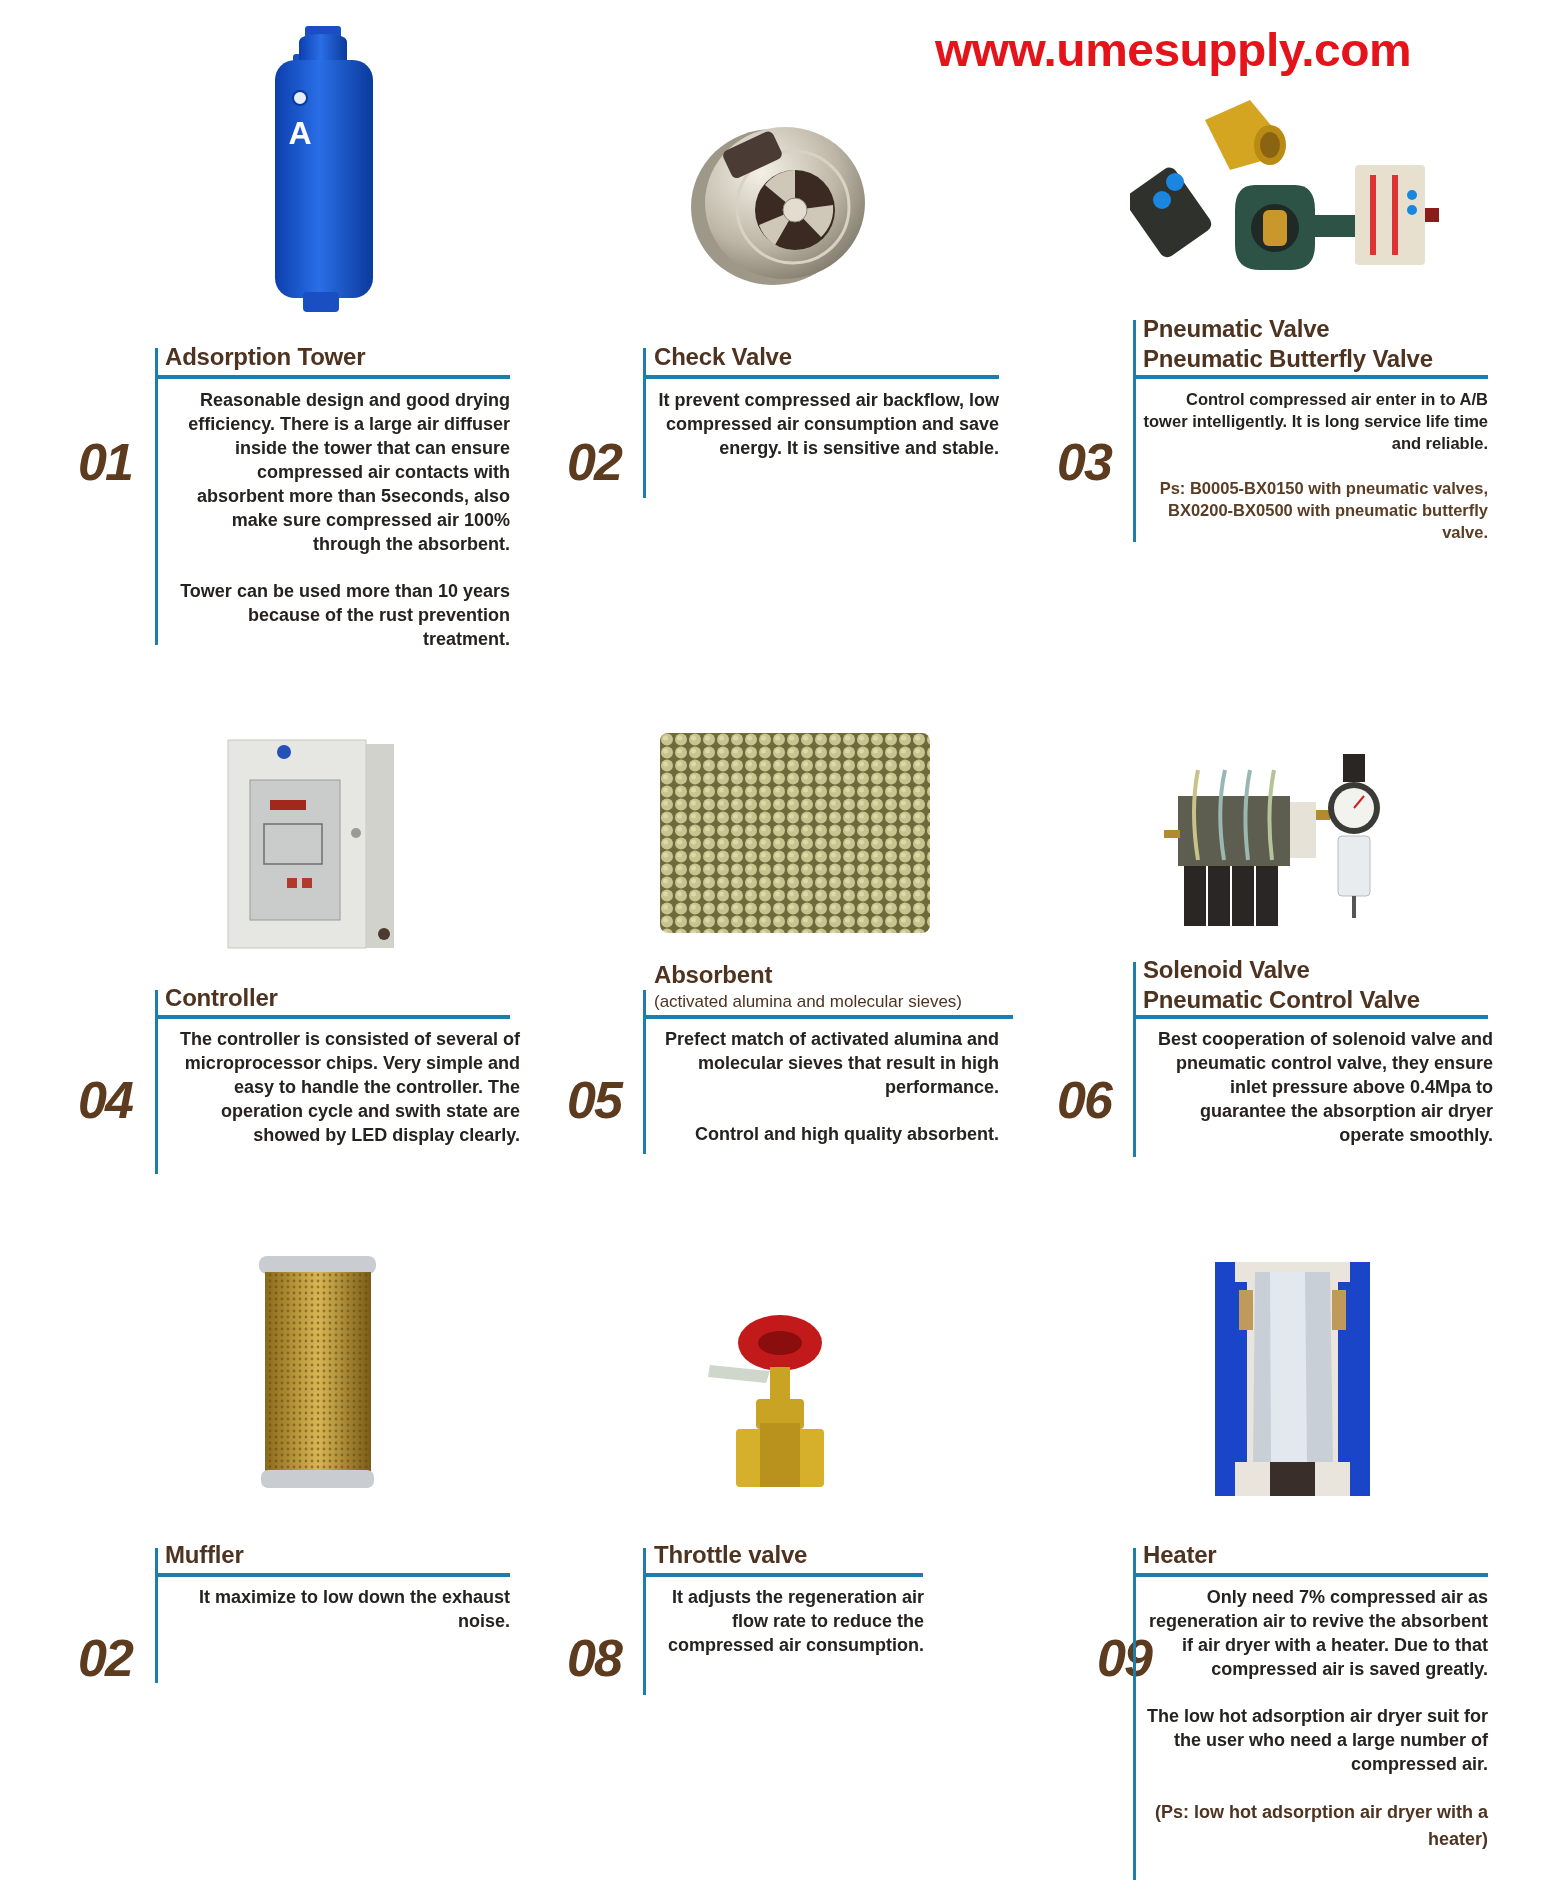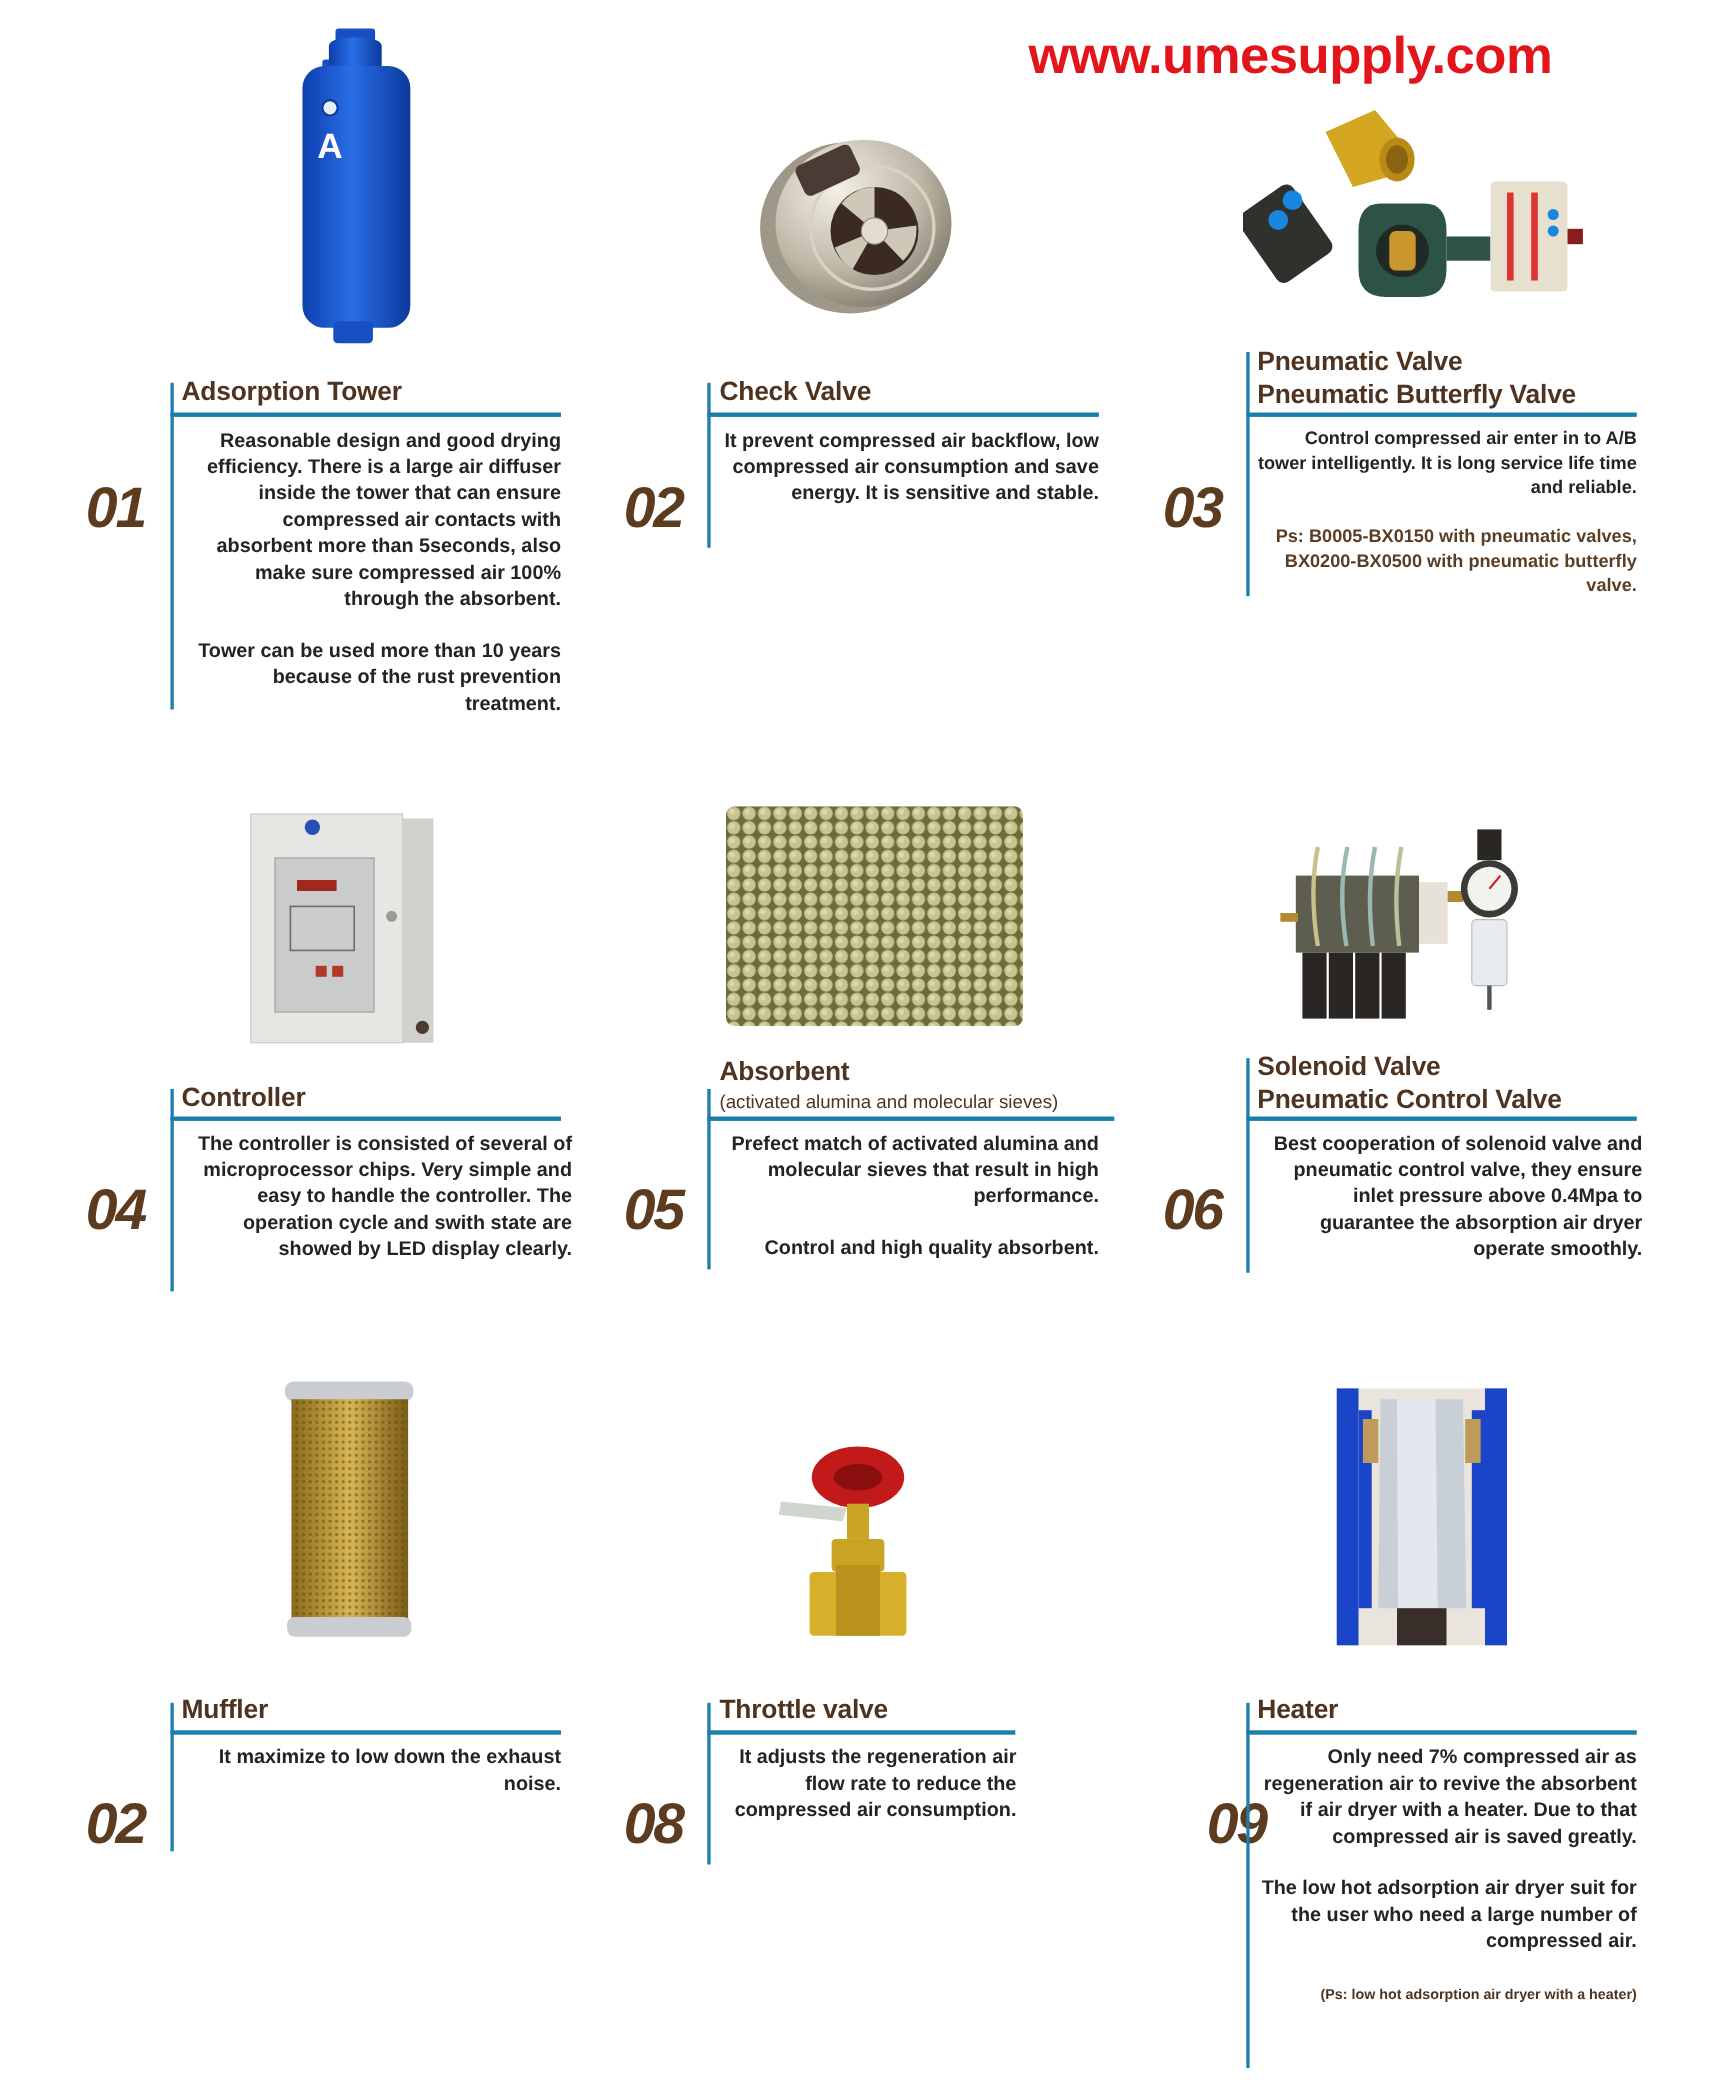--- a/index.html
+++ b/index.html
@@ -12,21 +12,21 @@
   .num { position:absolute; font-size:52px; font-weight:bold; font-style:italic;
          color:#5c3b1f; letter-spacing:-2px; }
   .vbar { position:absolute; width:3px; background:#1b7eab; }
   .hbar { position:absolute; height:4px; background:#1b7eab; }
   .title { position:absolute; font-size:24px; font-weight:bold; color:#4e3420; line-height:30px; white-space:nowrap; letter-spacing:-0.2px; }
   .subtitle { position:absolute; font-size:17px; color:#4e3420; white-space:nowrap;text-align:right; }
   .body { position:absolute; font-size:18px; font-weight:bold; color:#262220; line-height:24px;text-align:right; }
   .body p { margin:0 0 23px 0; }
   .body p.small { font-size:16.5px; line-height:22px; }
   .body p.note { color:#5b3d24; }
-  .body p.note-lg { color:#4e3420; font-size:13px; line-height:27px; font-weight:bold; }
+  .body p.note-lg { color:#4e3420; font-size:18px; line-height:27px; font-weight:bold; }
 </style>
 </head>
 <body>
 
 <div class="url">www.umesupply.com</div>
 
 <svg class="img" style="left:255px;top:20px" width="130" height="300" viewBox="0 0 130 300">
   <defs>
       <linearGradient id="blu" x1="0" x2="1">
         <stop offset="0" stop-color="#0c3fae"></stop>

